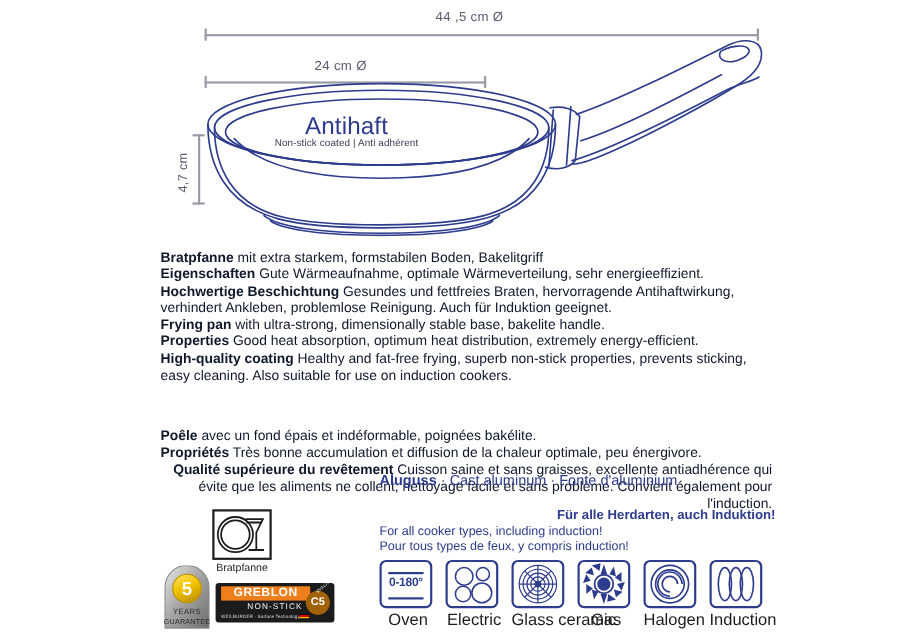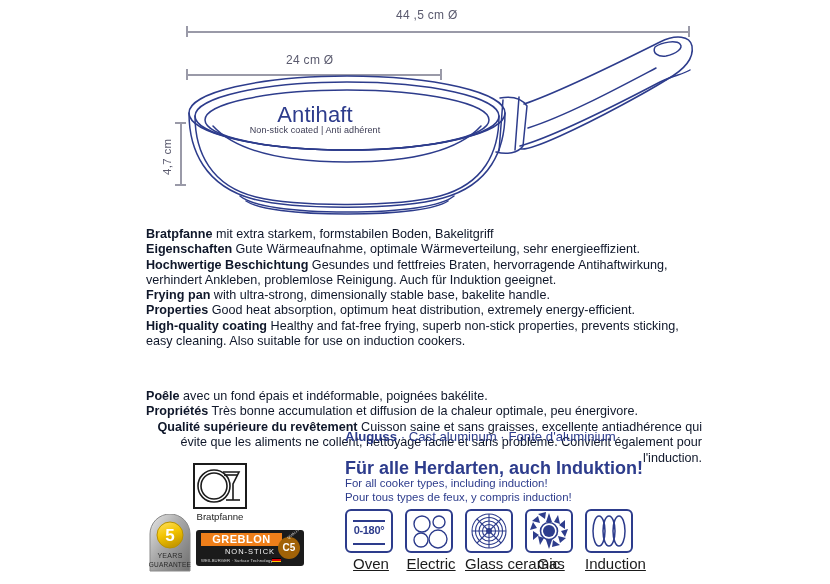--- a/index.html
+++ b/index.html
@@ -71,26 +71,26 @@
     color:#0f172a;
   }
   .desc p{margin:0 0 9px 0;}
   .desc p:last-child{margin-bottom:0;}
   .desc b{font-weight:bold;}
 
   
   .blue-block{position:absolute;left:345px;top:428px;width:360px;color:#2d3c8c;}
   .alu{font-size:13.2px;line-height:17px;margin-bottom:15px;}
   .alu b{font-weight:bold;}
-  .herd-title{font-size:18px;font-weight:bold;line-height:16px;}
+  .herd-title{font-size:12px;font-weight:bold;line-height:16px;text-align:right;}
   .herd-sub{font-size:11.4px;line-height:14px;}
 
   
   .cookers{position:absolute;left:345px;top:509px;display:flex;gap:8px;}
-  .cooker{width:52px;text-decoration:underline;}
+  .cooker{width:52px;}
   .cooker-box{
     width:48px;height:44px;
     border:2px solid #2d3c8c;
     border-radius:6px;
     box-sizing:border-box;
     position:relative;
     overflow:hidden;
     background:#fff;
   }
   .cooker-label{
@@ -303,20 +303,33 @@
             <path d="M5 10 l6 -5 2 7 z"></path>
             <path d="M11 3 l8 -2 -1 7 z"></path>
           </g>
           <circle cx="22" cy="20" r="8.5" fill="none" stroke="#2d3c8c" stroke-width="1.6"></circle>
           <circle cx="22" cy="20" r="6" fill="#2d3c8c"></circle>
         </svg>
       </div>
       <div class="cooker-label">Gas</div>
     </div>
 
+    <div class="cooker">
+      <div class="cooker-box">
+        <svg width="44" height="40" viewBox="0 0 44 40" style="position:absolute;left:0;top:0;">
+          <g fill="none" stroke="#2d3c8c" stroke-width="1.5">
+            <circle cx="22" cy="20" r="17"></circle>
+            <circle cx="22" cy="20" r="13"></circle>
+            <path d="M33 20 a11 11 0 1 0 -11 11"></path>
+            <path d="M29 20 a7 7 0 1 0 -7 7"></path>
+          </g>
+        </svg>
+      </div>
+      <div class="cooker-label">Halogen</div>
+    </div>
 
     <div class="cooker">
       <div class="cooker-box">
         <svg width="44" height="40" viewBox="0 0 44 40" style="position:absolute;left:0;top:0;">
           <g fill="none" stroke="#2d3c8c" stroke-width="1.5">
             <ellipse cx="12" cy="20" rx="6" ry="15"></ellipse>
             <ellipse cx="22" cy="20" rx="6" ry="15"></ellipse>
             <ellipse cx="32" cy="20" rx="6" ry="15"></ellipse>
           </g>
         </svg>

